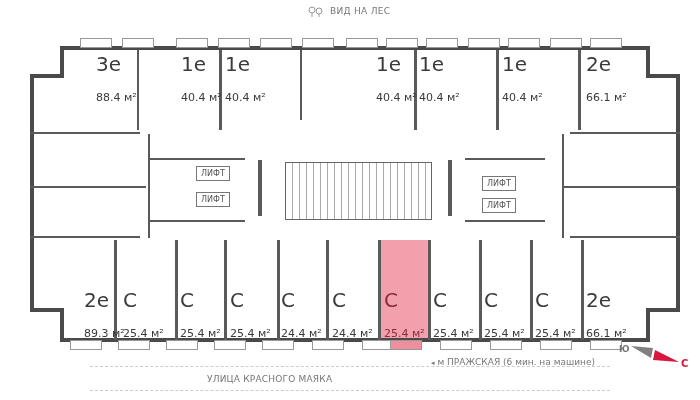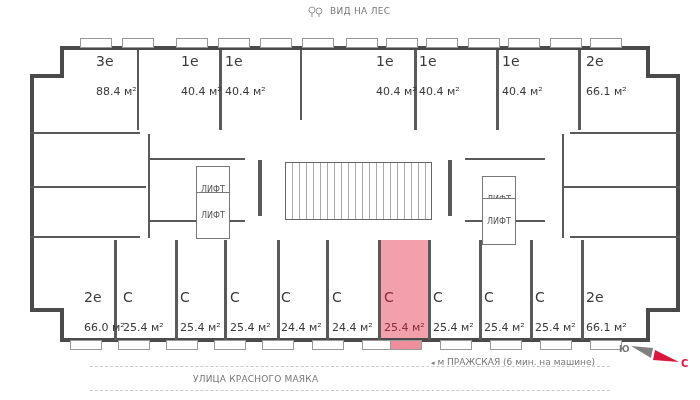--- a/index.html
+++ b/index.html
@@ -4,27 +4,27 @@
 <style>
   html, body { margin:0; padding:0; background:#fff; }
   body { width:700px; height:400px; position:relative; overflow:hidden; font-family:"DejaVu Sans", sans-serif; color:#3a3a3a; }
   .abs { position:absolute; }
   .top-label { top:6px; left:308px; font-size:9px; color:#777; display:flex; align-items:flex-start; gap:6px; letter-spacing:0.3px; }
   .plan { left:30px; top:36px; width:650px; height:310px; }
   .wall { position:absolute; background:#4a4a4a; }
   .thin { position:absolute; background:#5a5a5a; }
   .window { position:absolute; border:1px solid #999; background:#fff; height:8px; width:30px; }
   .unit-label { position:absolute; text-align:left; line-height:1; }
-  .unit-type { font-size:14px; color:#3a3a3a; }
+  .unit-type { font-size:20px; color:#3a3a3a; }
   .unit-area { font-size:11px; color:#3a3a3a; margin-top:18px; white-space:nowrap; }
   .highlight { position:absolute; background:#ef8f9e; opacity:0.85; }
-  .lift { position:absolute; border:1px solid #777; font-size:8px; color:#555; padding:18px 4px; background:#fff; }
+  .lift { position:absolute; border:1px solid #777; font-size:8px; color:#555; padding:2px 4px; background:#fff; }
   .stairs { position:absolute; background:repeating-linear-gradient(90deg,#fff 0,#fff 6px,#aaa 6px,#aaa 7px); border:1px solid #666; }
   .bottom-line { position:absolute; left:90px; width:520px; border-top:1px dashed #ccc; }
-  .street { top:374px; left:193px; font-size:9px; color:#777; letter-spacing:0.2px; }
+  .street { top:374px; left:207px; font-size:9px; color:#777; letter-spacing:0.2px; }
   .metro { top:357px; left:431px; font-size:9px; color:#777; }
   .compass { top:340px; left:615px; width:80px; height:40px; }
 </style>
 </head>
 <body>
 
 <div class="abs top-label">
   <svg width="16" height="12" viewBox="0 0 16 12">
     <circle cx="4" cy="4" r="3" fill="none" stroke="#999" stroke-width="1"></circle>
     <line x1="4" y1="7" x2="4" y2="11" stroke="#999"></line>
@@ -142,21 +142,21 @@
     <div class="unit-type">1е</div>
     <div class="unit-area">40.4 м²</div>
   </div>
   <div class="unit-label" style="left:556px; top:18px;">
     <div class="unit-type">2е</div>
     <div class="unit-area">66.1 м²</div>
   </div>
 
   <div class="unit-label" style="left:54px; top:254px;">
     <div class="unit-type">2е</div>
-    <div class="unit-area">66.0 м²</div>
+    <div class="unit-area">89.3 м²</div>
   </div>
   <div class="unit-label" style="left:93px; top:254px;">
     <div class="unit-type">С</div>
     <div class="unit-area">25.4 м²</div>
   </div>
   <div class="unit-label" style="left:150px; top:254px;">
     <div class="unit-type">С</div>
     <div class="unit-area">25.4 м²</div>
   </div>
   <div class="unit-label" style="left:200px; top:254px;">

